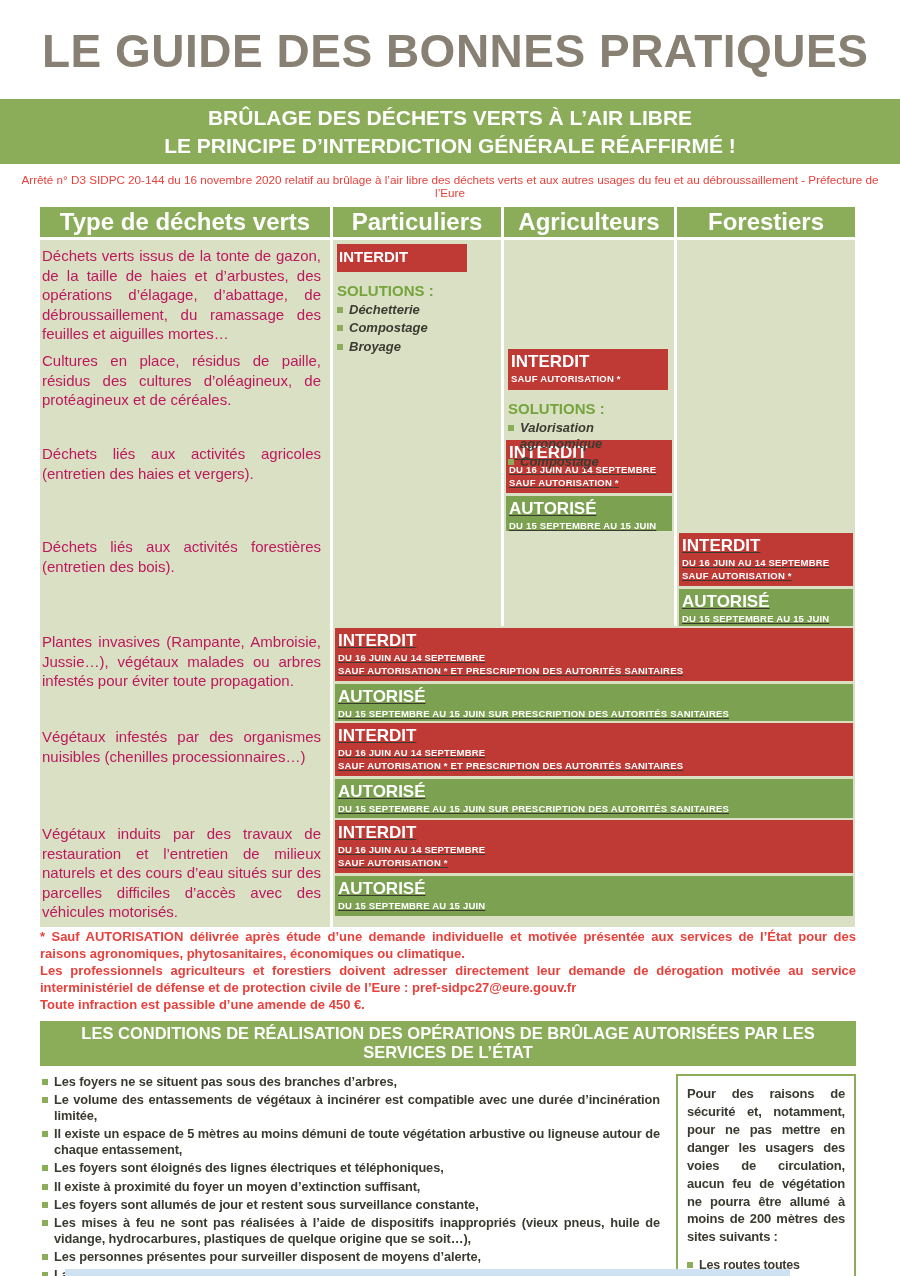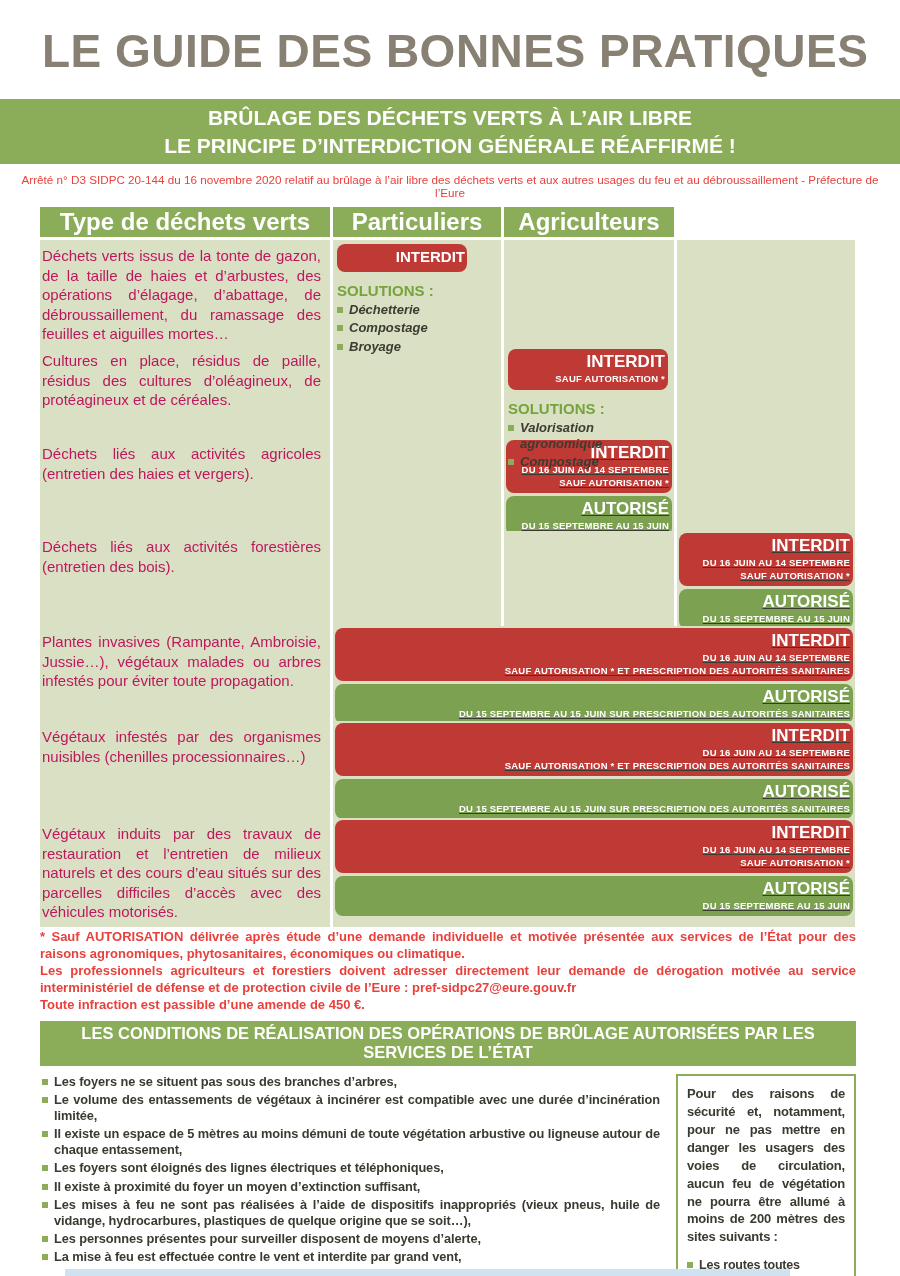--- a/index.html
+++ b/index.html
@@ -35,21 +35,21 @@
     background:#8bac58; color:#ffffff; font-weight:700; font-size:24px;
     display:flex; align-items:center; justify-content:center; height:30px;
   }
   .cell { background:#d9e0c4; }
   .cell-type {
     font-size:15px; line-height:1.3; text-align:justify;
     padding:6px 9px 5px 2px; color:#be185d;
   }
   .stack { display:flex; flex-direction:column; gap:3px; margin:2px;text-decoration:underline; }
   .merged { grid-column:2 / 5; }
-  .badge { text-align:right; color:#ffffff; padding:2px 3px 4px 3px;border-radius:8px; }
+  .badge { text-align:left; color:#ffffff; padding:2px 3px 4px 3px; }
   .badge-red { background:#bf3935; }
   .badge-green { background:#7ca150; }
   .bt { font-weight:700; font-size:17px; line-height:1.25; }
   .bs { font-weight:700; font-size:9.5px; line-height:1.35; letter-spacing:0.2px; }
   .badge-small { width:126px; padding:4px 2px 5px 2px; }
   .badge-small .bt { font-size:15px; }
   .pad { padding:4px 6px 4px 4px; }
   .sol-label { margin-top:10px; color:#76a43c; font-weight:700; font-size:15px; }
   .sol-list { list-style:none; margin:3px 0 0 0; padding:0; }
   .sol-list li {
@@ -118,20 +118,21 @@
   </div>
 
   <div class="decree">Arrêté n° D3 SIDPC 20-144 du 16 novembre 2020 relatif au brûlage à l’air libre des déchets verts et aux autres usages du feu et au débroussaillement - Préfecture de l’Eure</div>
 
   <div class="rules-table">
 
     <div class="trow">
       <div class="hcell">Type de déchets verts</div>
       <div class="hcell">Particuliers</div>
       <div class="hcell">Agriculteurs</div>
+      <div class="hcell">Forestiers</div>
     </div>
 
     <div class="trow" style="height:102px;">
       <div class="cell cell-type">Déchets verts issus de la tonte de gazon, de la taille de haies et d’arbustes, des opérations d’élagage, d’abattage, de débroussaillement, du ramassage des feuilles et aiguilles mortes…</div>
       <div class="cell">
         <div class="pad">
           <div class="badge badge-red badge-small">
             <div class="bt">INTERDIT</div>
           </div>
           <div class="sol-label">SOLUTIONS :</div>
@@ -264,20 +265,21 @@
 
   <div class="cond-banner">LES CONDITIONS DE RÉALISATION DES OPÉRATIONS DE BRÛLAGE AUTORISÉES PAR LES SERVICES DE L’ÉTAT</div>
 
   <div class="bottom">
     <ul class="cond-list">
       <li>Les foyers ne se situent pas sous des branches d’arbres,</li>
       <li>Le volume des entassements de végétaux à incinérer est compatible avec une durée d’incinération limitée,</li>
       <li>Il existe un espace de 5 mètres au moins démuni de toute végétation arbustive ou ligneuse autour de chaque entassement,</li>
       <li>Les foyers sont éloignés des lignes électriques et téléphoniques,</li>
       <li>Il existe à proximité du foyer un moyen d’extinction suffisant,</li>
+      <li>Les foyers sont allumés de jour et restent sous surveillance constante,</li>
       <li>Les mises à feu ne sont pas réalisées à l’aide de dispositifs inappropriés (vieux pneus, huile de vidange, hydrocarbures, plastiques de quelque origine que se soit…),</li>
       <li>Les personnes présentes pour surveiller disposent de moyens d’alerte,</li>
       <li>La mise à feu est effectuée contre le vent et interdite par grand vent,</li>
 
     </ul>
     <div class="safety-box">
       <div class="safety-text">Pour des raisons de sécurité et, notamment, pour ne pas mettre en danger les usagers des voies de circulation, aucun feu de végétation ne pourra être allumé à moins de 200 mètres des sites suivants :</div>
       <ul class="safety-list">
         <li>Les routes toutes catégories</li>
 

